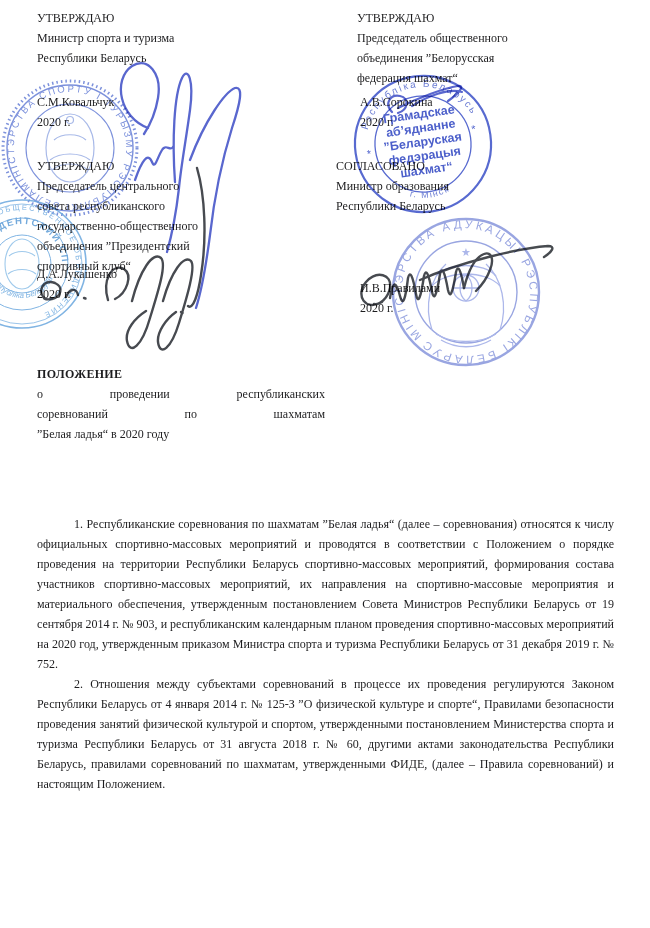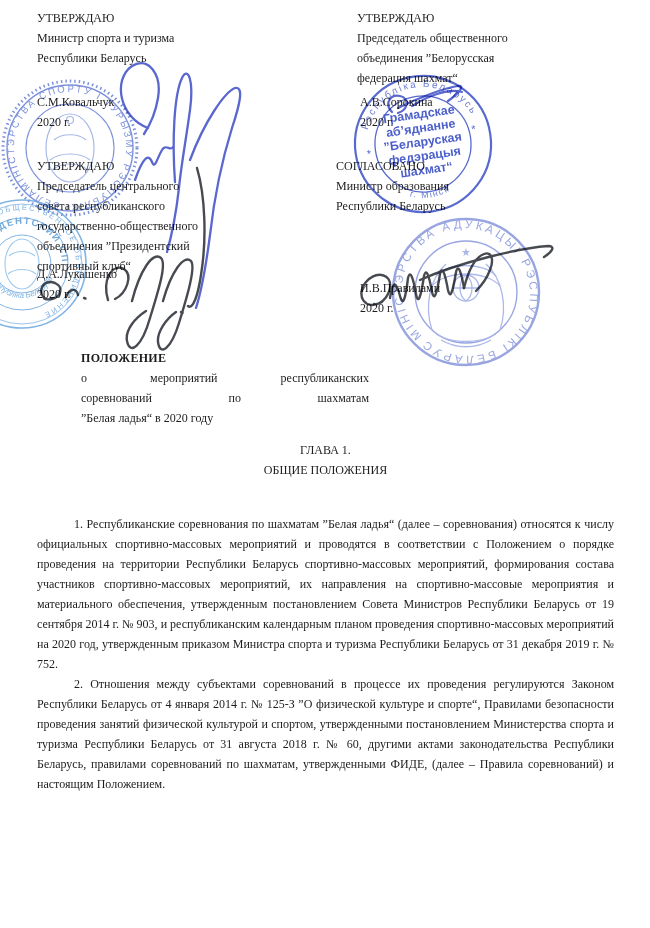--- a/index.html
+++ b/index.html
@@ -69,31 +69,27 @@
   <div class="txt signer" style="left:37px;top:264px;">
     <div>Д.А.Лукашенко</div>
     <div>2020 г.</div>
   </div>
 
   <div class="txt signer" style="left:360px;top:278px;">
     <div>И.В.Правилами</div>
     <div>2020 г.</div>
   </div>
 
-  <div class="txt" style="left:37px;top:348px;width:288px;margin-left:44px;">
+  <div class="txt" style="left:37px;top:364px;width:288px;">
     <div class="title-h">ПОЛОЖЕНИЕ</div>
-    <div class="tj">о мероприятий республиканских</div>
+    <div class="tj">о проведении республиканских</div>
     <div class="tj">соревнований по шахматам</div>
     <div>”Белая ладья“ в 2020 году</div>
   </div>
 
-  <div class="txt chapter" style="left:37px;top:440px;">
-    <div>ГЛАВА 1.</div>
-    <div>ОБЩИЕ ПОЛОЖЕНИЯ</div>
-  </div>
 
   <div class="txt bodytext" style="left:37px;top:514px;">
     <p class="para">1. Республиканские соревнования по шахматам ”Белая ладья“ (далее – соревнования) относятся к числу официальных спортивно-массовых мероприятий и проводятся в соответствии с Положением о порядке проведения на территории Республики Беларусь спортивно-массовых мероприятий, формирования состава участников спортивно-массовых мероприятий, их направления на спортивно-массовые мероприятия и материального обеспечения, утвержденным постановлением Совета Министров Республики Беларусь от 19 сентября 2014 г. № 903, и республиканским календарным планом проведения спортивно-массовых мероприятий на 2020 год, утвержденным приказом Министра спорта и туризма Республики Беларусь от 31 декабря 2019 г. № 752.</p>
     <p class="para">2. Отношения между субъектами соревнований в процессе их проведения регулируются Законом Республики Беларусь от 4 января 2014 г. № 125-З ”О физической культуре и спорте“, Правилами безопасности проведения занятий физической культурой и спортом, утвержденными постановлением Министерства спорта и туризма Республики Беларусь от 31 августа 2018 г. № 60, другими актами законодательства Республики Беларусь, правилами соревнований по шахматам, утвержденными ФИДЕ, (далее – Правила соревнований) и настоящим Положением.</p>
   </div>
 
   <svg class="stamp-layer" width="650" height="928" viewBox="0 0 650 928">
     <defs>
       <path id="ringA" d="M30.4,187.6 A56,56 0 1,1 109.6,108.4 A56,56 0 1,1 30.4,187.6"></path>
       <path id="ringBtop" d="M366,144 A57,57 0 1,1 480,144"></path>

